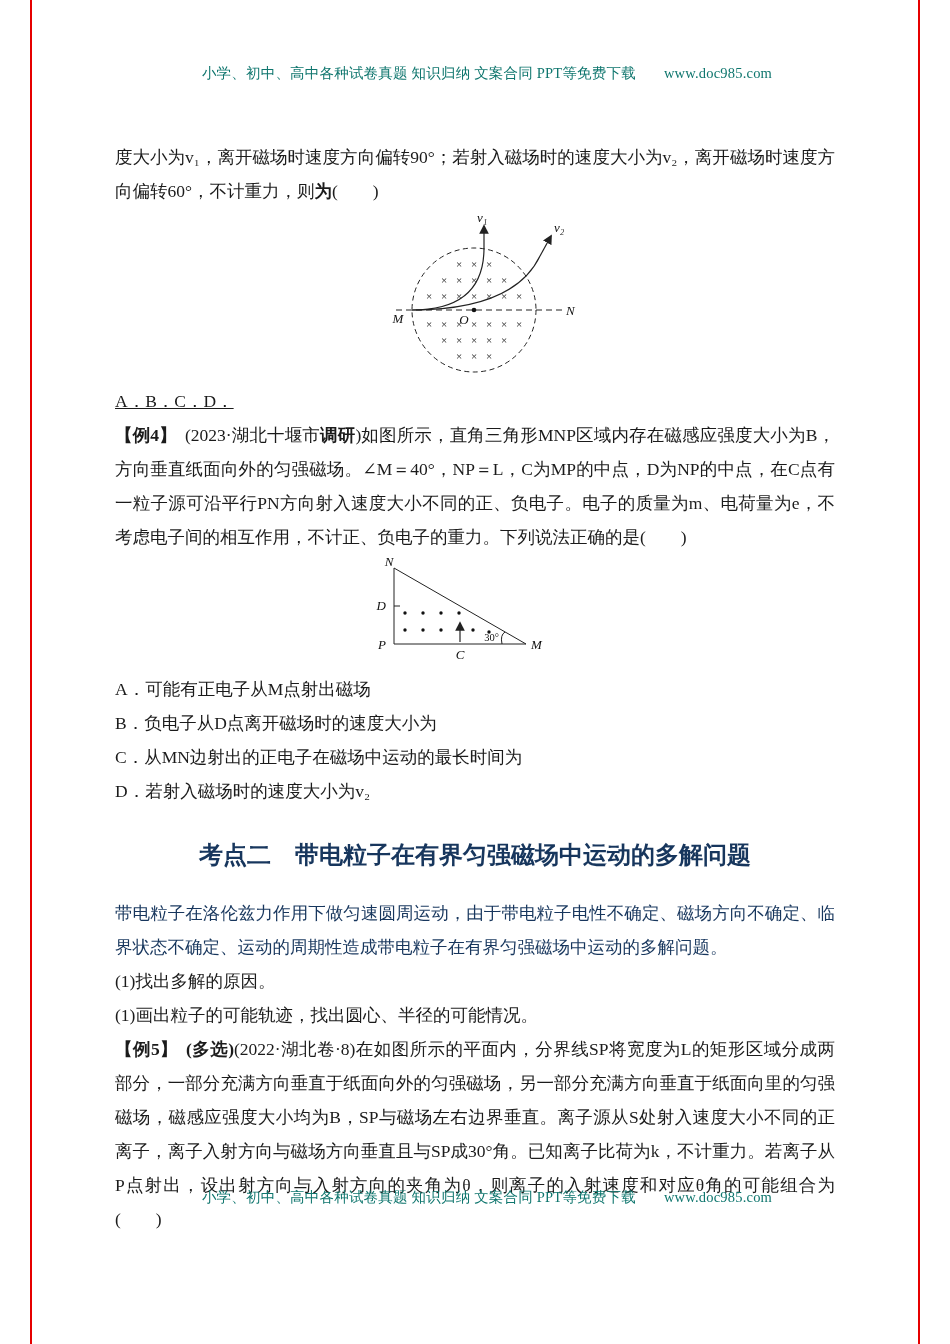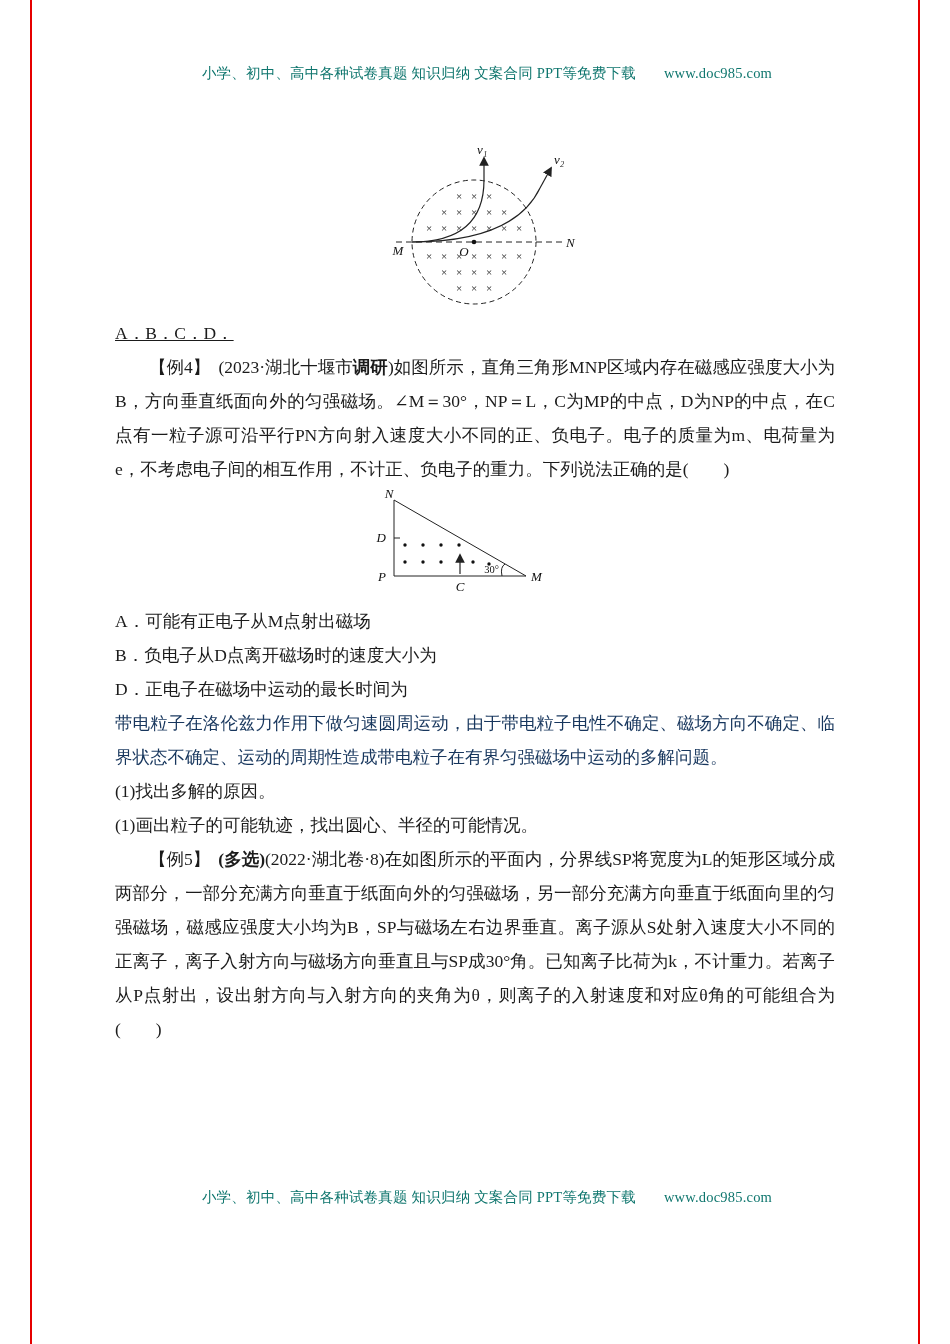--- a/index.html
+++ b/index.html
@@ -19,21 +19,21 @@
   }
   .pageheader { top:64px; }
   .pagefooter { top:1188px; }
   .pageheader .url,.pagefooter .url { margin-left:28px; }
 
   .content {
     position:absolute; left:115px; width:720px; top:140px;
     font-size:17.5px; line-height:34px; text-align:justify;
   }
   .b { font-weight:bold; }
-  .exlabel { font-weight:normal; margin-right:8px;margin-left:34px; }
+  .exlabel { font-weight:bold; margin-right:8px; }
   .figwrap { text-align:center; line-height:0; }
   .fig1 { margin:2px 0 0 0; }
   .fig2 { margin:2px 0 4px 0; }
   .optline { margin-top:0;text-decoration:underline; }
   .kaodian {
     text-align:center; font-weight:bold; font-size:24px; line-height:34px;
     color:var(--navy,#17365d); margin:30px 0 24px 0;
   }
   .navy { color:var(--navy,#17365d); }
 
@@ -50,20 +50,21 @@
 
 <div class="vline left"></div>
 <div class="vline right"></div>
 
 <div class="pageheader">
   <span>小学、初中、高中各种试卷真题 知识归纳 文案合同 PPT等免费下载</span><span class="url">www.doc985.com</span>
 </div>
 
 <div class="content">
 
+  <p><span>度大小为v₁，离开磁场时速度方向偏转90°；若射入磁场时的速度大小为v₂，离开磁场时速度方向偏转60°，不计重力，则</span><span class="b">为</span><span>(　　)</span></p>
 
   <div class="figwrap fig1">
     <svg width="262" height="174" viewBox="0 0 262 174">
       <defs>
         <marker id="arr1" markerWidth="8" markerHeight="8" refX="6.5" refY="4" orient="auto">
           <path d="M0,0 L8,4 L0,8 z" fill="#222"></path>
         </marker>
       </defs>
       <circle cx="130" cy="100" r="62" class="thin" stroke-dasharray="5 3.5"></circle>
       <line x1="52" y1="100" x2="218" y2="100" class="thin" stroke-dasharray="6 4"></line>
@@ -107,21 +108,21 @@
       <text x="133" y="12" class="fig-label">v₁</text>
       <text x="210" y="22" class="fig-label">v₂</text>
       <text x="54" y="113" text-anchor="middle" class="fig-label">M</text>
       <text x="120" y="114" text-anchor="middle" class="fig-label">O</text>
       <text x="222" y="105" class="fig-label">N</text>
     </svg>
   </div>
 
   <p class="optline">A．B．C．D．</p>
 
-  <p><span class="exlabel">【例4】</span><span>(2023·湖北十堰市</span><span class="b">调研</span><span>)如图所示，直角三角形MNP区域内存在磁感应强度大小为B，方向垂直纸面向外的匀强磁场。∠M＝30°，NP＝L，C为MP的中点，D为NP的中点，在C点有一粒子源可沿平行PN方向射入速度大小不同的正、负电子。电子的质量为m、电荷量为e，不考虑电子间的相互作用，不计正、负电子的重力。下列说法正确的是(　　)</span></p>
+  <p><span class="exlabel">【例4】</span><span>(2023·湖北十堰市</span><span class="b">调研</span><span>)如图所示，直角三角形MNP区域内存在磁感应强度大小为B，方向垂直纸面向外的匀强磁场。∠M＝40°，NP＝L，C为MP的中点，D为NP的中点，在C点有一粒子源可沿平行PN方向射入速度大小不同的正、负电子。电子的质量为m、电荷量为e，不考虑电子间的相互作用，不计正、负电子的重力。下列说法正确的是(　　)</span></p>
 
   <div class="figwrap fig2">
     <svg width="212" height="112" viewBox="0 0 212 112">
       <defs>
         <marker id="arr2" markerWidth="8" markerHeight="8" refX="6.5" refY="4" orient="auto">
           <path d="M0,0 L8,4 L0,8 z" fill="#222"></path>
         </marker>
       </defs>
       <path d="M25,12 L25,88 L157,88 Z" class="thin"></path>
       <g fill="#111">
@@ -143,23 +144,25 @@
       <text x="17" y="93" text-anchor="end" class="fig-label">P</text>
       <text x="91" y="103" text-anchor="middle" class="fig-label">C</text>
       <text x="162" y="93" class="fig-label">M</text>
       <text x="130" y="85" text-anchor="end" class="deg">30°</text>
     </svg>
   </div>
 
   <div>
     <p>A．可能有正电子从M点射出磁场</p>
     <p>B．负电子从D点离开磁场时的速度大小为</p>
-    <p>D．正电子在磁场中运动的最长时间为</p>
+    <p>C．从MN边射出的正电子在磁场中运动的最长时间为</p>
+    <p>D．若射入磁场时的速度大小为v₂</p>
   </div>
 
+  <h2 class="kaodian">考点二　带电粒子在有界匀强磁场中运动的多解问题</h2>
 
   <p class="navy">带电粒子在洛伦兹力作用下做匀速圆周运动，由于带电粒子电性不确定、磁场方向不确定、临界状态不确定、运动的周期性造成带电粒子在有界匀强磁场中运动的多解问题。</p>
   <p>(1)找出多解的原因。</p>
   <p>(1)画出粒子的可能轨迹，找出圆心、半径的可能情况。</p>
 
   <p><span class="exlabel">【例5】</span><span class="b">(多选)</span><span>(2022·湖北卷·8)</span><span>在如图所示的平面内，分界线SP将宽度为L的矩形区域分成两部分，一部分充满方向垂直于纸面向外的匀强磁场，另一部分充满方向垂直于纸面向里的匀强磁场，磁感应强度大小均为B，SP与磁场左右边界垂直。离子源从S处射入速度大小不同的正离子，离子入射方向与磁场方向垂直且与SP成30°角。已知离子比荷为k，不计重力。若离子从P点射出，设出射方向与入射方向的夹角为θ，则离子的入射速度和对应θ角的可能组合为(　　)</span></p>
 
 </div>
 
 <div class="pagefooter">

